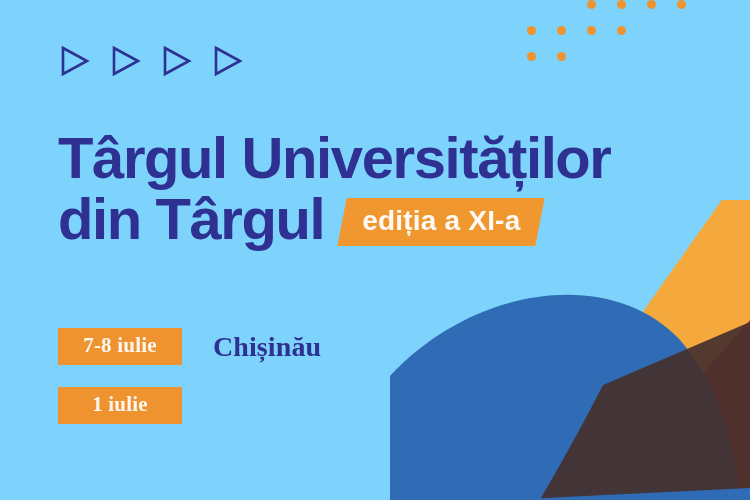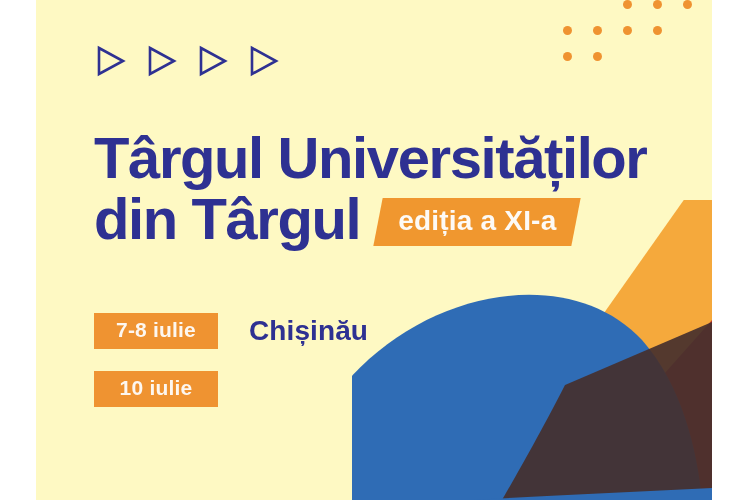--- a/index.html
+++ b/index.html
@@ -3,26 +3,25 @@
 <meta charset="utf-8">
 <title>Targul Universitatilor din Romania</title>
 <style>
   html, body {
     margin: 0;
     padding: 0;
     background: #ffffff;
   }
   #poster {
     position: relative;
-    width: 676px;
+    width: 750px;
     height: 500px;
-    background: #fef9c3;
+    background: #7dd3fc;
     overflow: hidden;
     font-family: "Liberation Sans", "DejaVu Sans", sans-serif;
-    margin-left: 36px;
   }
 
   
   #dot-grid {
     position: absolute;
     top: -26px;
     left: 527px;
     width: 240px;
     height: 90px;
     pointer-events: none;
@@ -89,24 +88,25 @@
     font-size: 28px;
     font-weight: 700;
     letter-spacing: 0.2px;
     white-space: nowrap;
   }
 
   
   #schedule {
     position: absolute;
     left: 58px;
-    top: 313px;
+    top: 328px;
     display: flex;
     flex-direction: column;
     gap: 22px;
+    font-family: Liberation Serif, serif;
   }
   .schedule-row {
     display: flex;
     align-items: center;
   }
   .date-chip {
     background: #ef9331;
     color: #fdf7f0;
     font-size: 21px;
     font-weight: 700;
@@ -189,18 +189,18 @@
 
   <div id="schedule">
 
     <div class="schedule-row">
       <span class="date-chip">7-8 iulie</span>
       <span class="city-label">Chișinău</span>
     </div>
 
 
     <div class="schedule-row">
-      <span class="date-chip">10 iulie</span>
+      <span class="date-chip">1 iulie</span>
     </div>
 
   </div>
 
 </div>
 
 </body></html>

